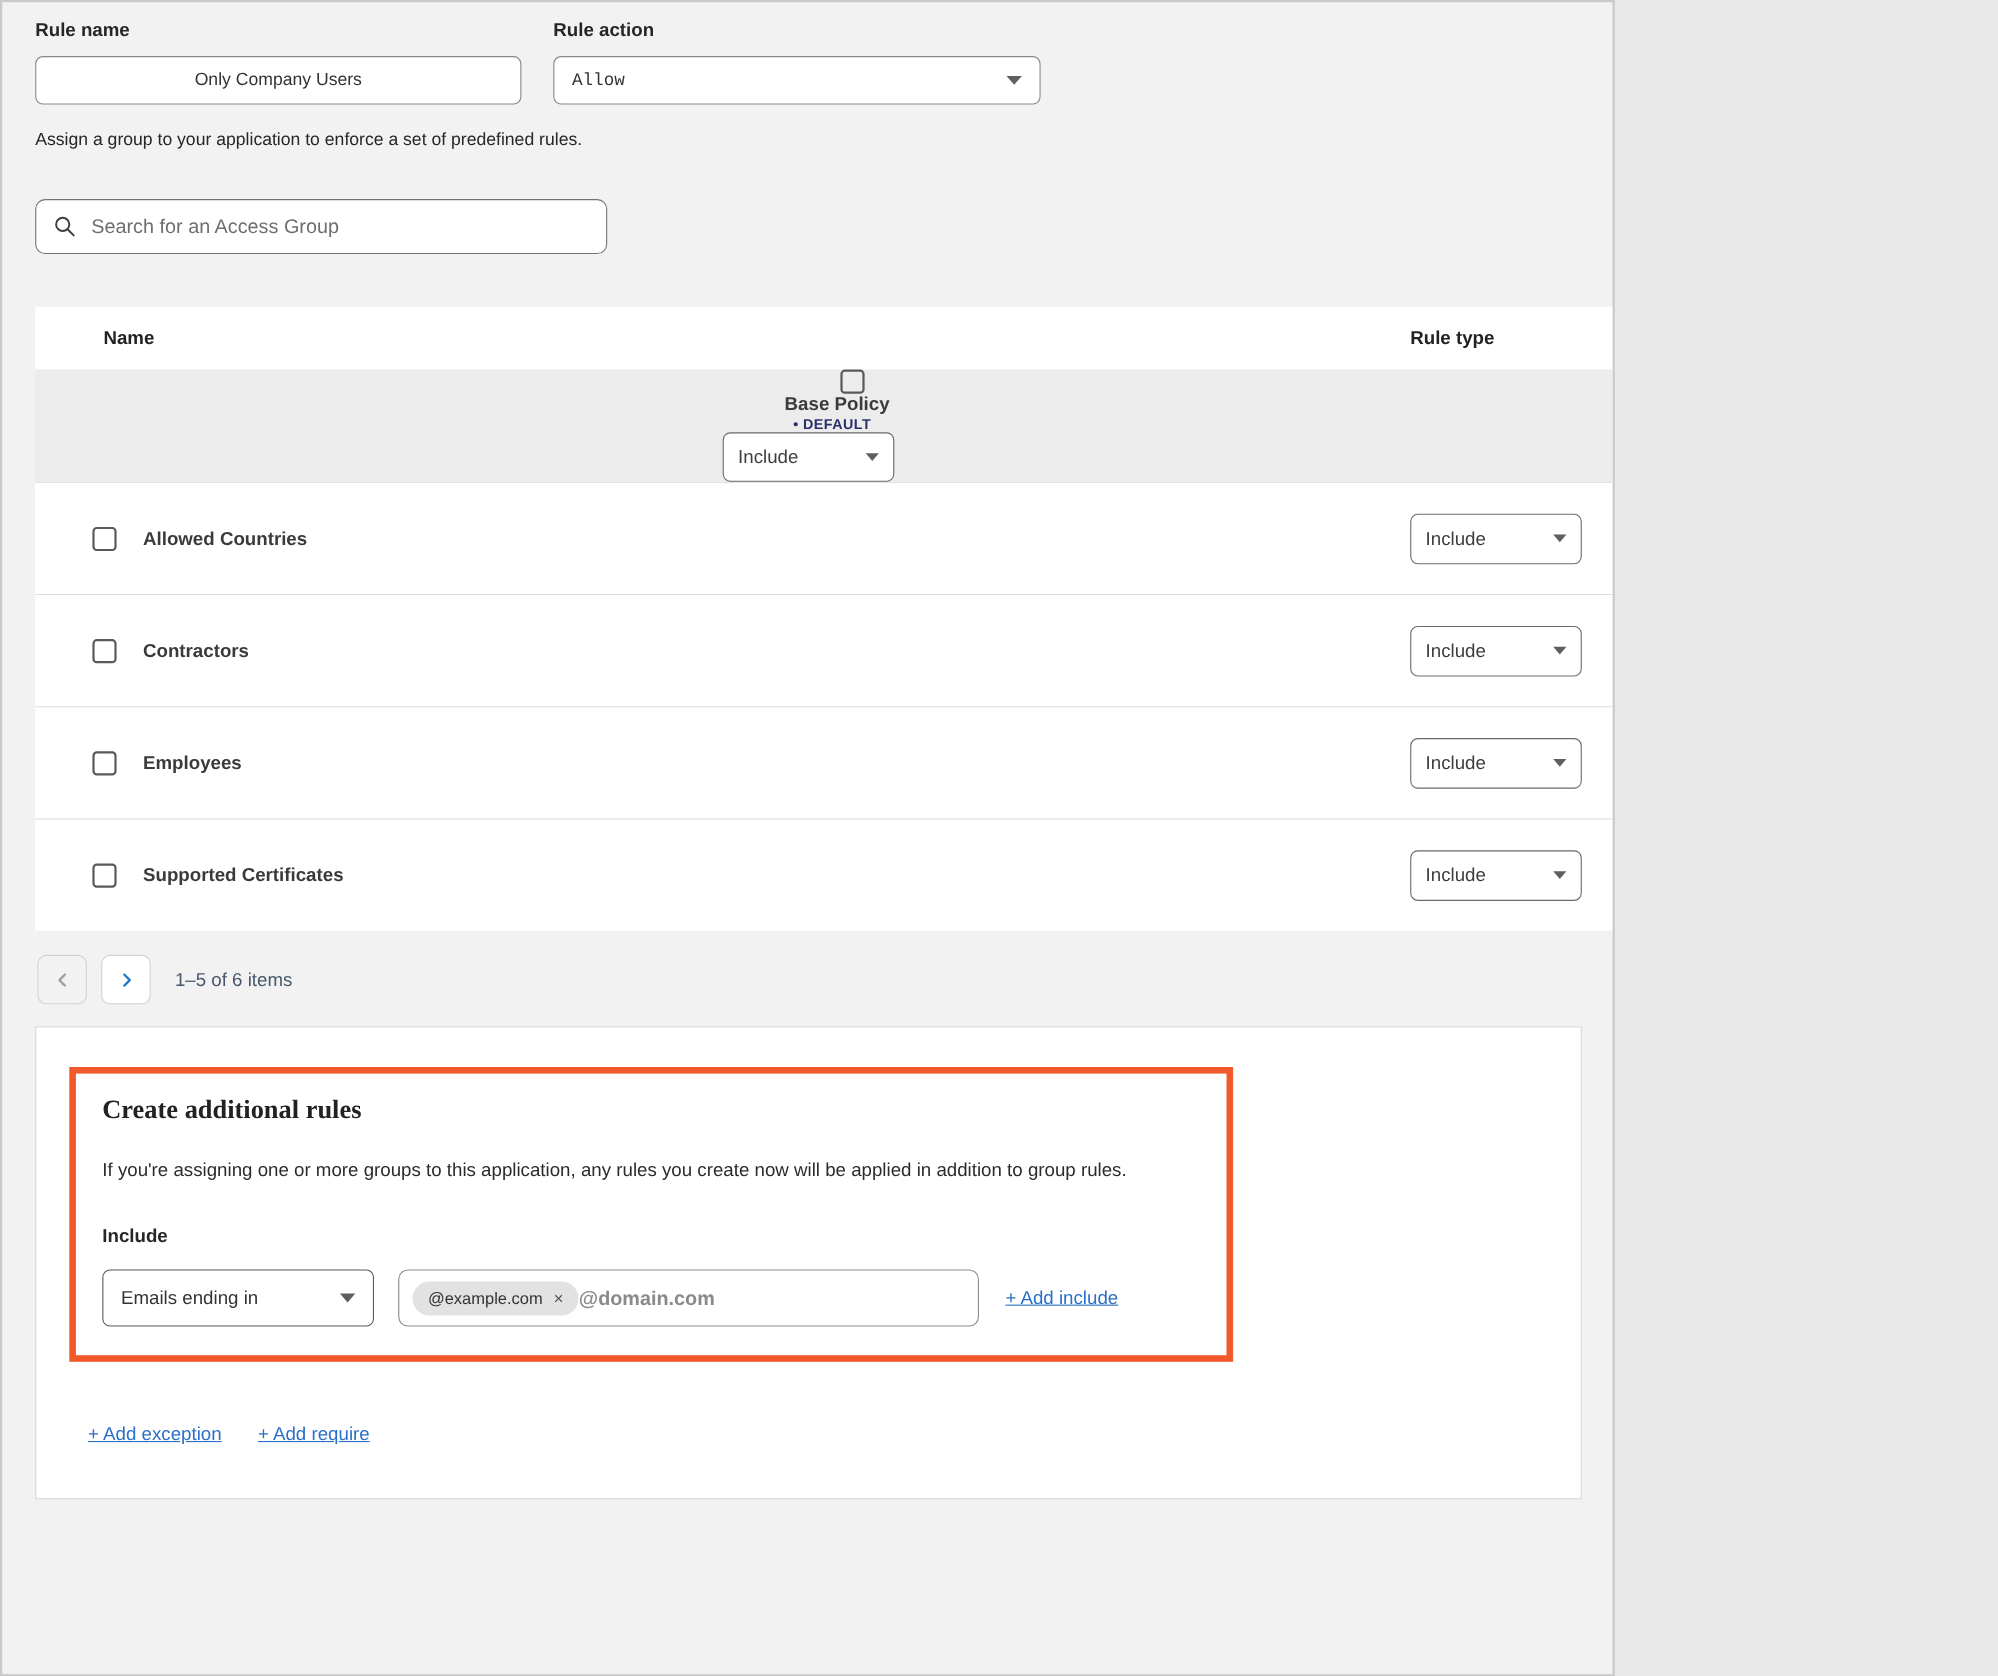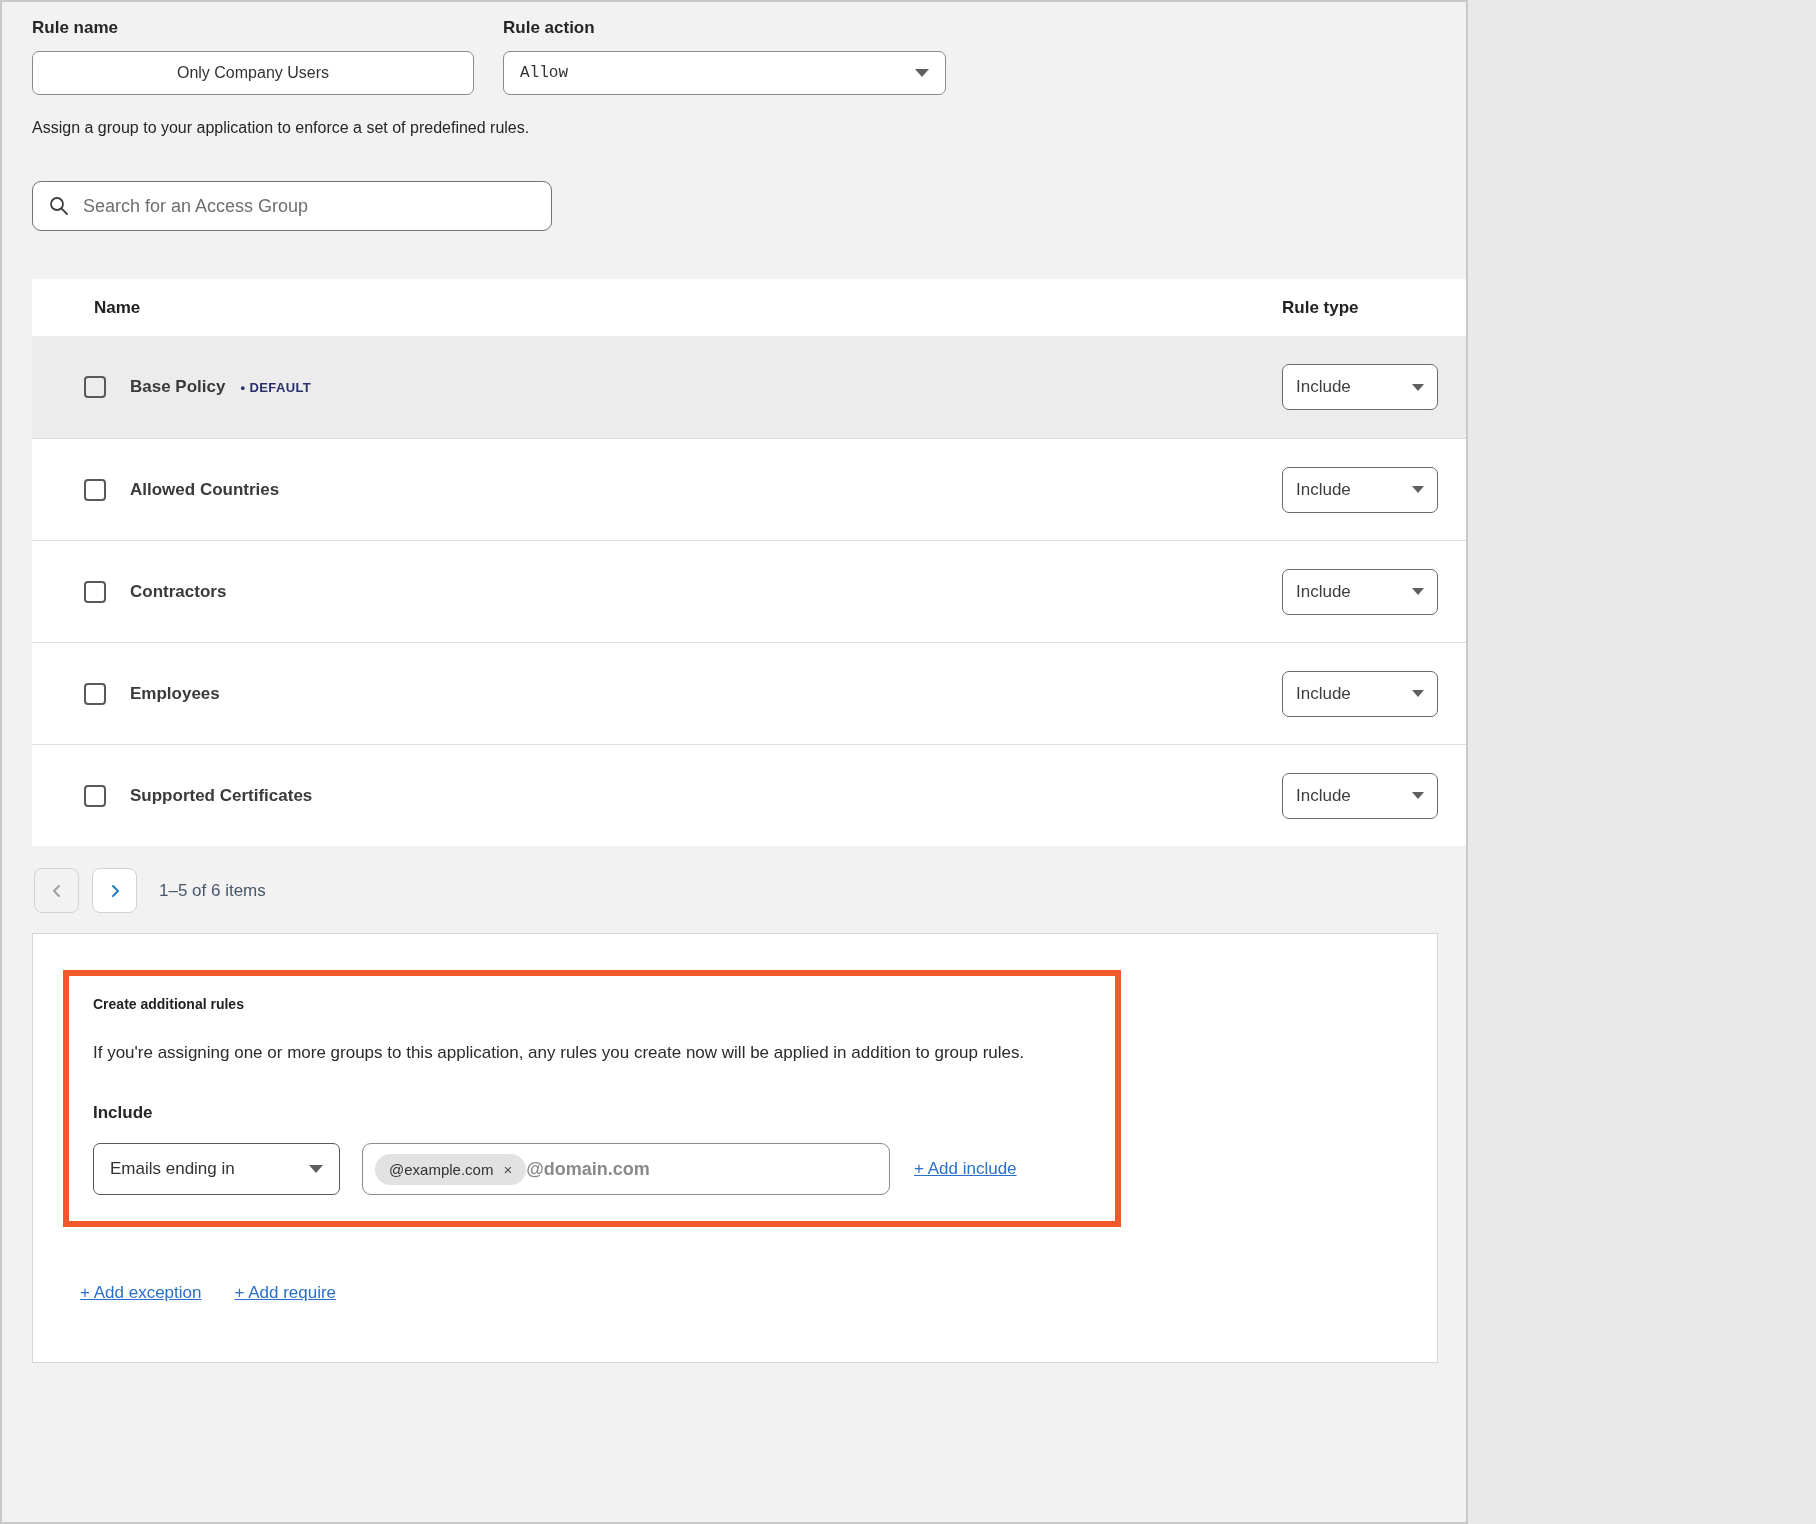--- a/index.html
+++ b/index.html
@@ -50,21 +50,21 @@
     display:flex; align-items:center; height:57px; background:#fff;
   }
   .th-name{ font-size:17px; font-weight:bold; color:#222; padding-left:62px; }
   .th-spacer{ flex:1; }
   .th-ruletype{ width:156px; margin-right:28px; font-size:17px; font-weight:bold; color:#222; }
 
   .trow{
     display:flex; align-items:center; height:102px; background:#fff;
     border-top:1px solid #dedede;
   }
-  .trow.highlight{ background:#ececec; border-top:none; }
+  .trow.highlight{ background:#ececec; border-top:none;flex-direction:column; }
   .checkbox{
     width:22px; height:22px; margin-left:52px; border:2px solid #595959; border-radius:4px;
     background:transparent; flex:0 0 auto; cursor:pointer;
   }
   .row-name{ margin-left:24px; font-size:17px; font-weight:bold; color:#3a3a3a; }
   .badge{ margin-left:15px; font-size:13px; font-weight:bold; color:#293069; letter-spacing:.4px; }
   .spacer{ flex:1; }
   .select.small{ width:156px; height:46px; margin-right:28px; font-size:17px; color:#3d3d3d;
     border-color:#6a6a6a; padding:0 13px; }
   .select.small .caret{ border-left-width:6px; border-right-width:6px; border-top-width:7px; }
@@ -81,21 +81,21 @@
 
   
   .card{
     margin:20px 28px 0 30px; background:#fff; border:1px solid #d6d6d6;
     padding-bottom:34px; min-height:430px;
   }
   .highlight-box{
     margin:36px 0 0 30px; width:1058px; border:6px solid #f1592a; background:#fff;
     padding:20px 24px 26px 24px;
   }
-  .hb-heading{ font-size:14px; font-weight:bold; color:#222; }
+  .hb-heading{ font-size:24px; font-weight:bold; color:#222;font-family:Liberation Serif, serif; }
   .hb-desc{ font-size:17px; color:#2b2b2b; margin-top:31px; }
   .hb-include-label{ font-size:17px; font-weight:bold; color:#262626; margin-top:40px; }
   .hb-controls{ display:flex; align-items:center; margin-top:20px; }
   .select.condition{ width:247px; height:52px; font-size:17px; color:#333; border-color:#595959; }
   .chip-input{
     display:flex; align-items:center; gap:0;
     width:528px; height:52px; margin-left:22px;
     background:#fff; border:1px solid #8b8b8b; border-radius:9px; padding:0 12px;
   }
   .chip{

